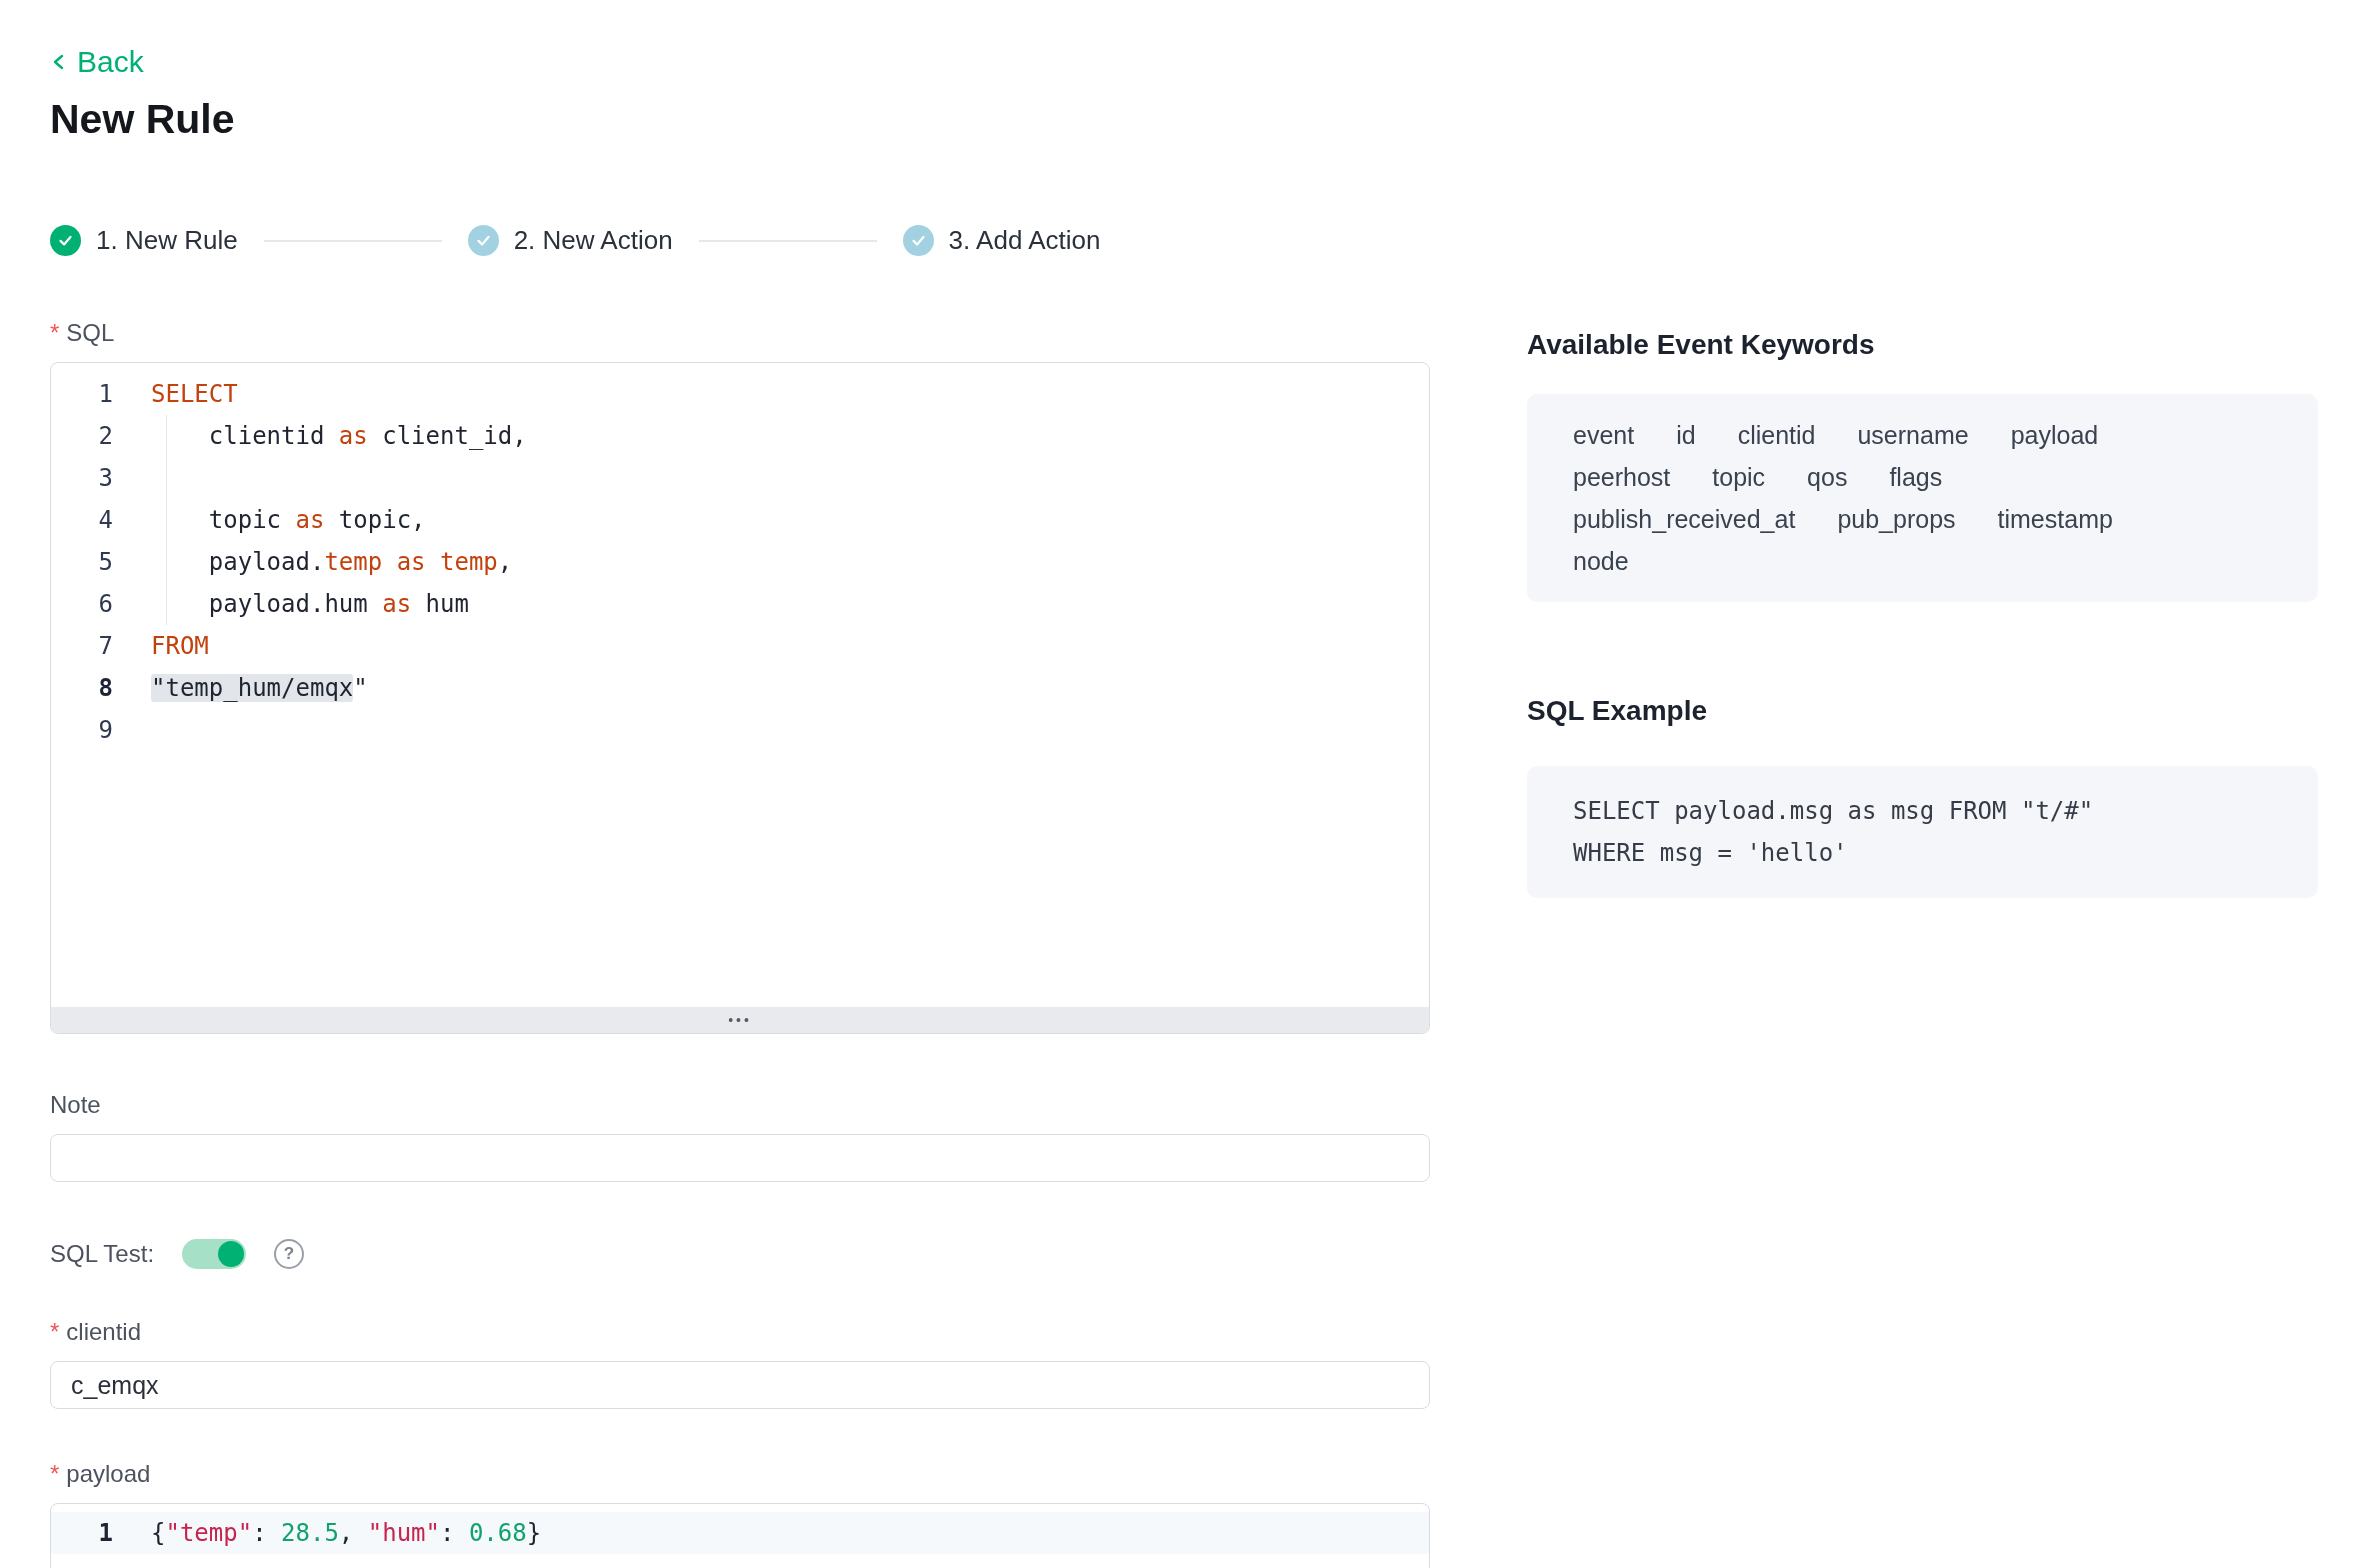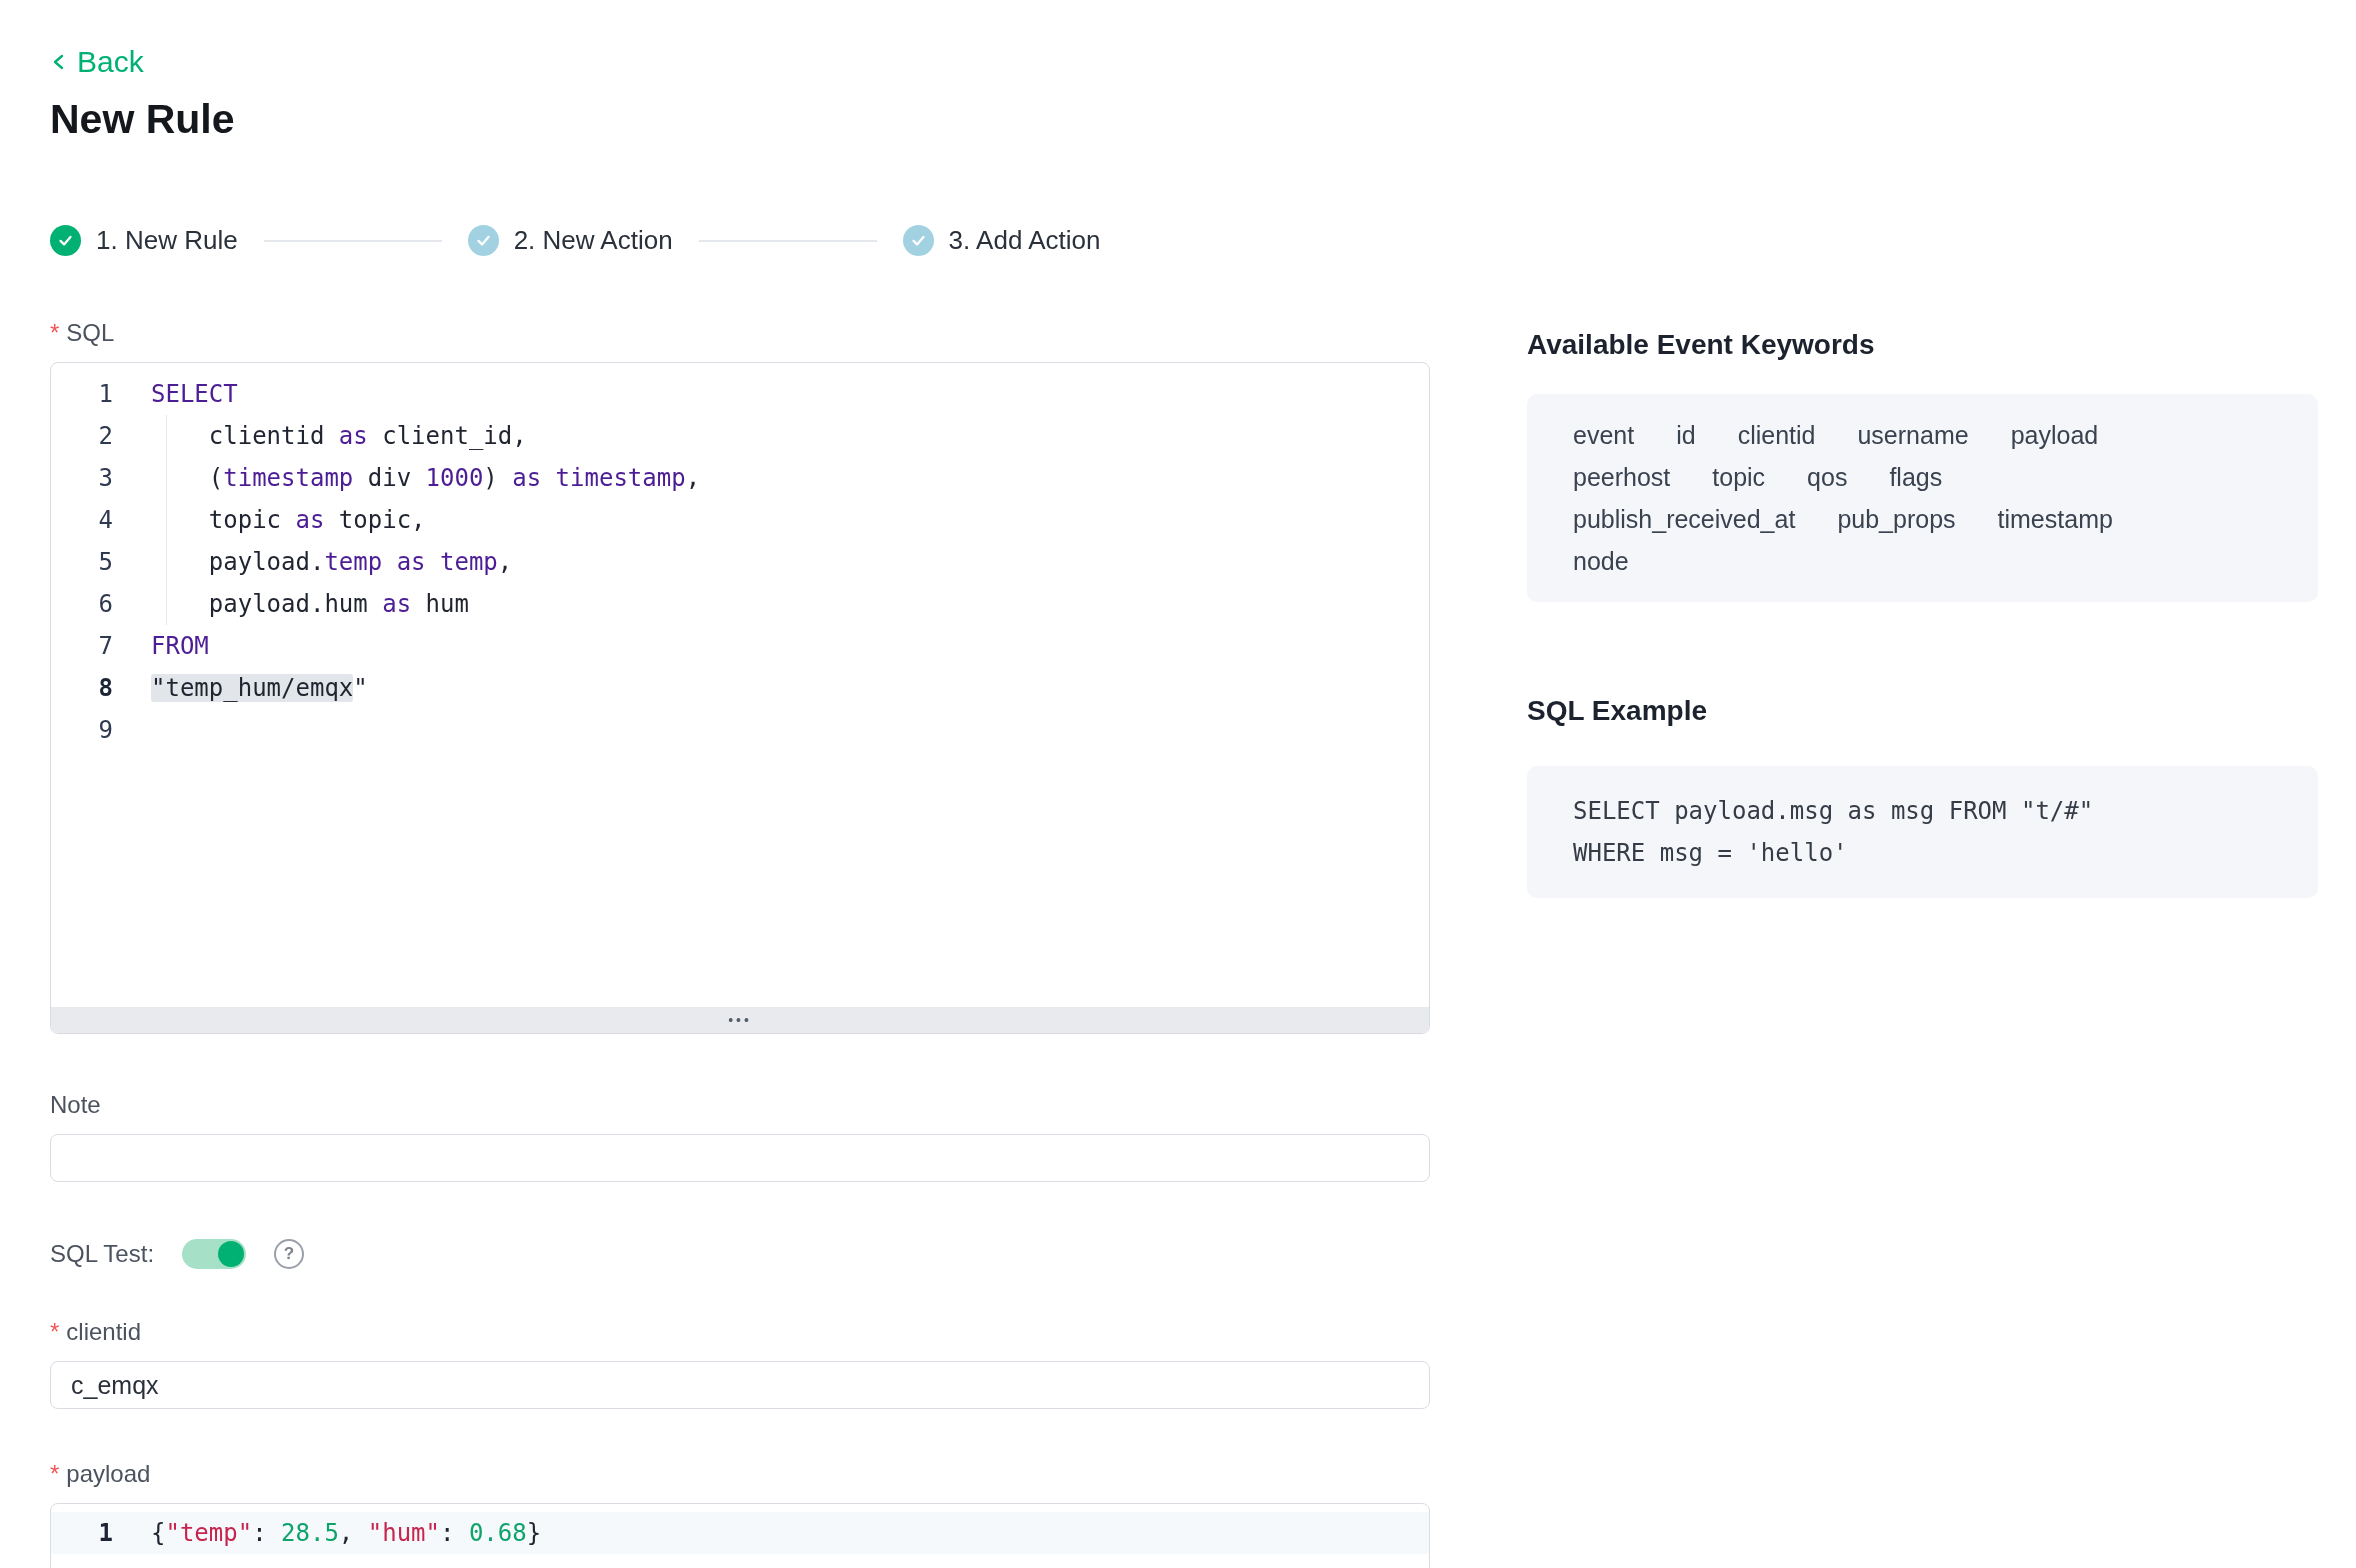--- a/index.html
+++ b/index.html
@@ -41,21 +41,21 @@
   .code-editor{border:1px solid #d9dde3;border-radius:8px;margin-top:14px;background:#fff;overflow:hidden;cursor:text}
   .sql-editor .code-area{height:634px;padding-top:10px;overflow:hidden}
   .payload-editor .code-area{padding-top:8px;min-height:110px}
   .code-line{display:flex;position:relative;line-height:42px;white-space:pre;
     font-family:"DejaVu Sans Mono",monospace;font-size:24px}
   .gutter-num{width:62px;flex:none;text-align:right;color:#2f3950}
   .code-text{margin-left:38px}
   .code-line.guide::before{content:"";position:absolute;left:115px;top:0;bottom:0;width:1px;background:#e4e7ea}
   .code-line.active .gutter-num{font-weight:700;color:#1d2535}
   .payload-editor .code-line.active{background:#f5f9fc}
-  .tk-kw{color:#4c1d95}
+  .tk-kw{color:#c2410c}
   .tk-p{color:#1f2430}
   .tk-sel{color:#1f2430;background:#e2e5ea;border-radius:3px}
   .tk-str{color:#c7254e}
   .tk-num{color:#0fa36b}
   .editor-expander{height:26px;background:#e8eaee;display:flex;align-items:center;justify-content:center;
     font-size:14px;letter-spacing:3px;color:#555d6a;cursor:row-resize;user-select:none}
 
   
   .text-input{display:block;width:1380px;box-sizing:border-box;height:48px;margin-top:14px;
     border:1px solid #d9dde3;border-radius:8px;background:#fff;
@@ -124,21 +124,21 @@
 
   <div class="field-label mt-sql">
     <span class="req">*</span>
     <span>SQL</span>
   </div>
 
   <div class="code-editor sql-editor">
     <div class="code-area">
         <div class="code-line"><span class="gutter-num">1</span><span class="code-text"><span class="tk-kw">SELECT</span></span></div>
         <div class="code-line guide"><span class="gutter-num">2</span><span class="code-text"><span class="tk-p">    clientid </span><span class="tk-kw">as</span><span class="tk-p"> client_id,</span></span></div>
-        <div class="code-line guide"><span class="gutter-num">3</span><span class="code-text"><span class="tk-p">    (</span><span class="tk-kw">timestamp</span><span class="tk-p"> div </span><span class="tk-kw">1000</span><span class="tk-p">) </span><span class="tk-kw">as</span><span class="tk-p"> </span><span class="tk-kw">timestamp</span><span class="tk-p">,</span></span></div>
+        <div class="code-line guide"><span class="gutter-num">3</span></div>
         <div class="code-line guide"><span class="gutter-num">4</span><span class="code-text"><span class="tk-p">    topic </span><span class="tk-kw">as</span><span class="tk-p"> topic,</span></span></div>
         <div class="code-line guide"><span class="gutter-num">5</span><span class="code-text"><span class="tk-p">    payload.</span><span class="tk-kw">temp</span><span class="tk-p"> </span><span class="tk-kw">as</span><span class="tk-p"> </span><span class="tk-kw">temp</span><span class="tk-p">,</span></span></div>
         <div class="code-line guide"><span class="gutter-num">6</span><span class="code-text"><span class="tk-p">    payload.hum </span><span class="tk-kw">as</span><span class="tk-p"> hum</span></span></div>
         <div class="code-line"><span class="gutter-num">7</span><span class="code-text"><span class="tk-kw">FROM</span></span></div>
         <div class="code-line active"><span class="gutter-num">8</span><span class="code-text"><span class="tk-sel">"temp_hum/emqx</span><span class="tk-p">"</span></span></div>
         <div class="code-line"><span class="gutter-num">9</span><span class="code-text"></span></div>
       </div>
     <div class="editor-expander">
       <span>•••</span>
     </div>

